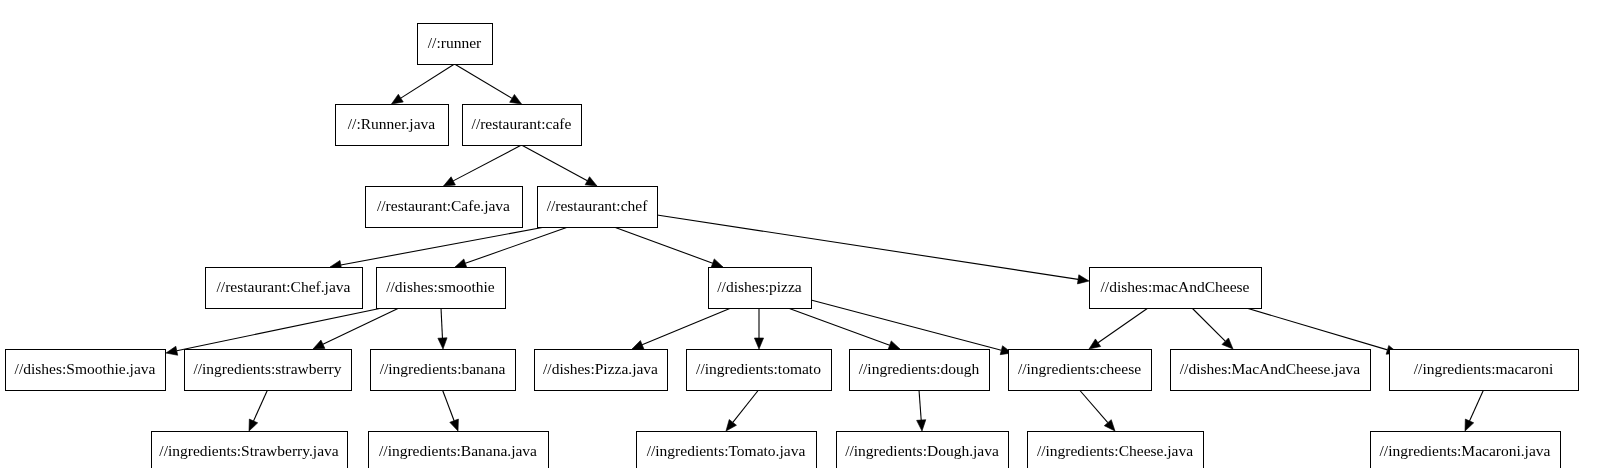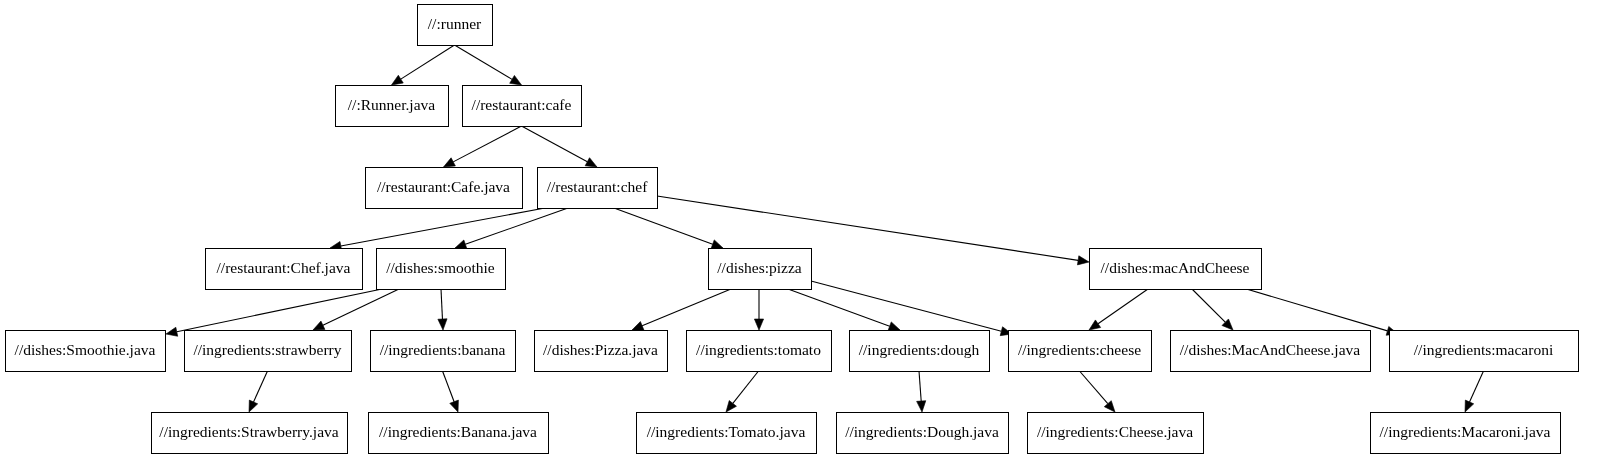--- a/index.html
+++ b/index.html
@@ -11,20 +11,21 @@
     width: 1600px;
     height: 468px;
     font-family: "Liberation Serif", "DejaVu Serif", serif;
     overflow: hidden;
   }
   #graph-root {
     position: relative;
     width: 1600px;
     height: 352px;
     background: #ffffff;
+    margin-top: 19px;
   }
   svg#graph-svg {
     position: absolute;
     left: 0;
     top: 0;
     width: 1600px;
     height: 468px;
     display: block;
   }
   .node-box {

